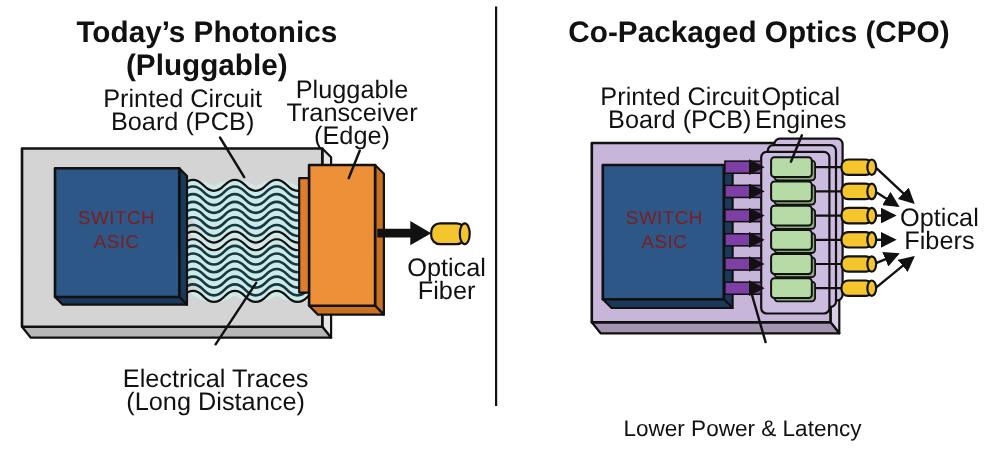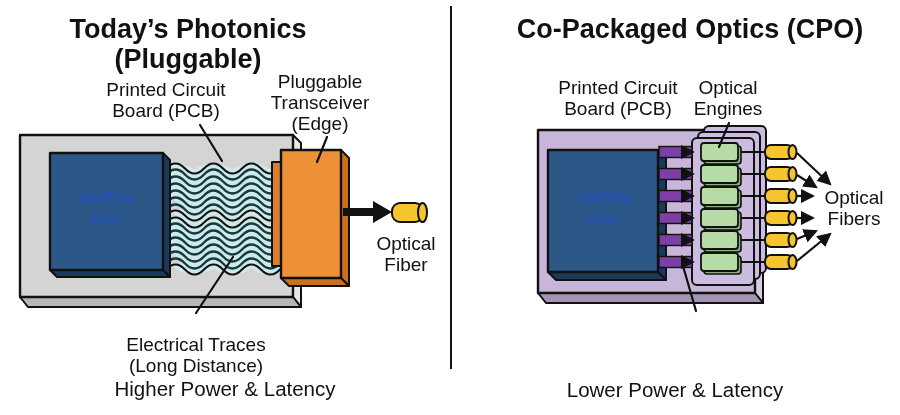--- a/index.html
+++ b/index.html
@@ -1,24 +1,24 @@
 <!DOCTYPE html>
 <html style="--ink: #111111; --pcb-gray: #d4d4d4; --pcb-gray-shadow: #b7b7b7; --pcb-gray-edge: #e8e8e8; --asic-blue: #2d5787; --asic-blue-dark: #1a3a5c; --trace-band: #cfe9e9; --trace-line: #123a40; --transceiver-orange: #ee9038; --transceiver-orange-dark: #c9711f; --transceiver-orange-mid: #de7e2c; --fiber-yellow: #f5c52d; --pcb-purple: #c7b6d9; --pcb-purple-shadow: #a395b2; --pcb-purple-edge: #d9cde6; --link-purple: #7d3ea6; --package-purple: #ccbcdf; --engine-green: #b6dba6; --engine-green-dark: #8aae79;"><head>
 <meta charset="utf-8">
 <style>
   html,body{margin:0;padding:0;background:#fff;}
   .stage{
     position:relative;width:900px;height:415px;overflow:hidden;background:#fff;
     font-family:"Liberation Sans","DejaVu Sans",sans-serif;color:var(--ink,#111);
   }
   svg.art{position:absolute;left:0;top:0;}
-  .txt{position:absolute;text-align:center;white-space:pre-line;line-height:21px;font-size:19px;}
+  .txt{position:absolute;text-align:center;white-space:pre-line;line-height:21px;font-size:23px;}
   .title{font-size:27px;font-weight:bold;line-height:30px;}
   .caption{font-size:20.5px;line-height:24px;}
-  .chip-label{color:#1d4ed8;font-size:13px;line-height:21px;letter-spacing:.5px;}
+  .chip-label{color:#7f1d1d;font-size:17px;line-height:21px;letter-spacing:.5px;}
   
   .ol{stroke:var(--ink);stroke-width:2.4;stroke-linejoin:round;}
   .ol-thin{stroke:var(--ink);stroke-width:2;stroke-linejoin:round;}
   .leader{stroke:var(--ink);stroke-width:2.2;fill:none;stroke-linecap:round;}
   .f-pcb-gray{fill:var(--pcb-gray);}
   .f-pcb-gray-shadow{fill:var(--pcb-gray-shadow);}
   .f-pcb-gray-edge{fill:var(--pcb-gray-edge);}
   .f-asic{fill:var(--asic-blue);}
   .f-asic-dark{fill:var(--asic-blue-dark);}
   .f-orange{fill:var(--transceiver-orange);}
@@ -191,21 +191,20 @@
 Board (PCB)</div>
   <div class="txt" style="left:250px;top:71px;width:140px;">Pluggable
 Transceiver
 (Edge)</div>
   <div class="txt chip-label" style="left:48px;top:188px;width:116px;">SWITCH
 ASIC</div>
   <div class="txt" style="left:356px;top:233px;width:100px;">Optical
 Fiber</div>
   <div class="txt" style="left:76px;top:314px;width:240px;margin-top:20px;">Electrical Traces
 (Long Distance)</div>
-  <div class="txt caption" style="left:25px;top:377px;width:400px;">Higher Power &amp; Latency</div>
 
   <div class="txt" style="left:508px;top:77px;width:220px;">Printed Circuit
 Board (PCB)</div>
   <div class="txt" style="left:678px;top:77px;width:100px;">Optical
 Engines</div>
   <div class="txt chip-label" style="left:546px;top:188px;width:116px;">SWITCH
 ASIC</div>
   <div class="txt" style="left:806px;top:187px;width:96px;">Optical
 Fibers</div>
   <div class="txt caption" style="left:475px;top:378px;width:400px;">Lower Power &amp; Latency</div>

